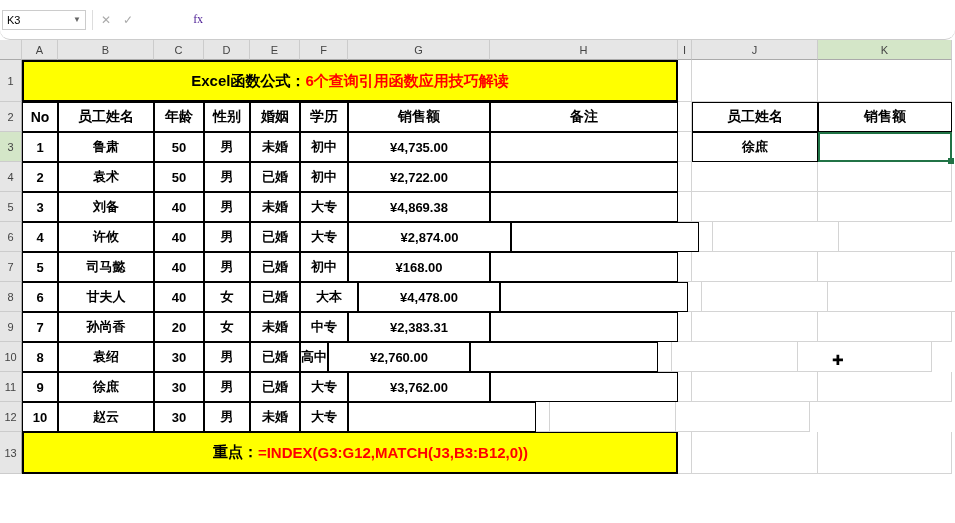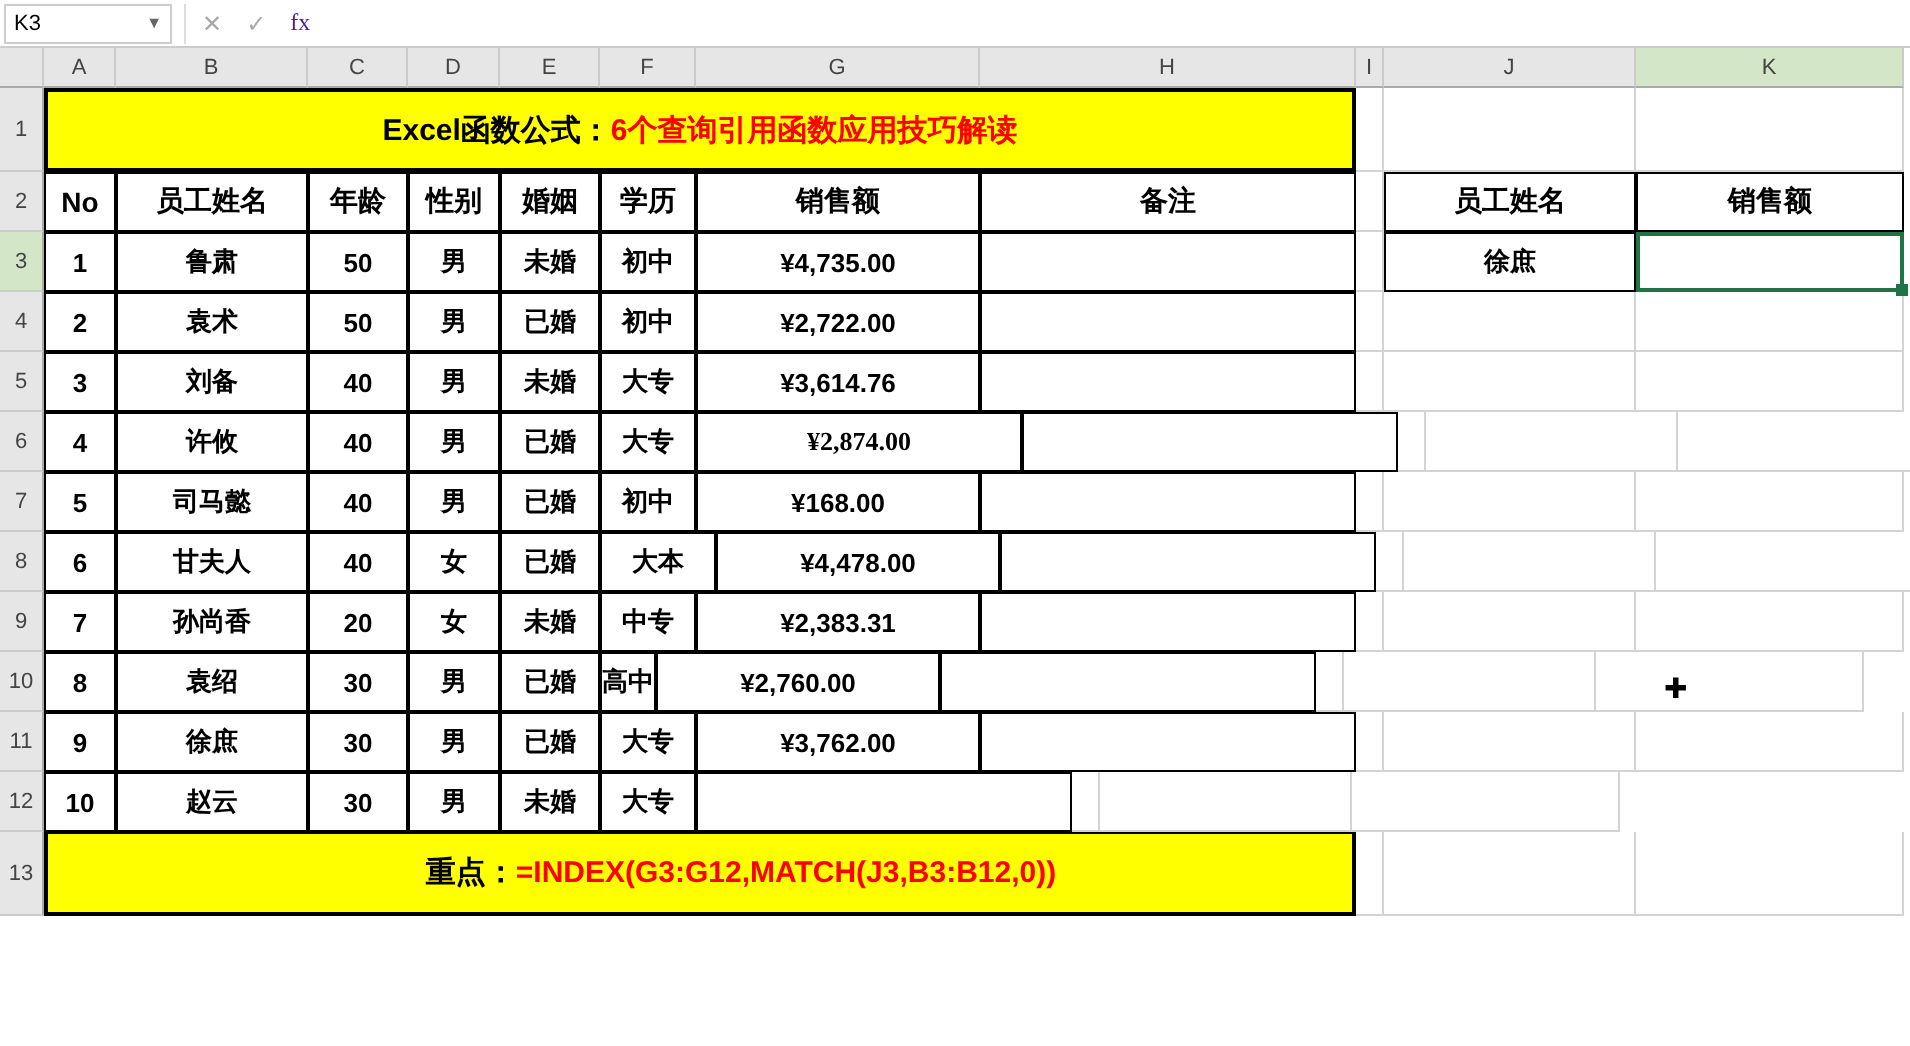--- a/index.html
+++ b/index.html
@@ -1,24 +1,24 @@
 <!DOCTYPE html>
 <html><head>
 <meta charset="utf-8">
 <style>
 * { box-sizing: border-box; margin: 0; padding: 0; }
 body { font-family: Arial, "Microsoft YaHei", sans-serif; font-size: 12px; background: #fff; width: 955px; height: 523px; overflow: hidden; user-select: none; }
 
-.formula-bar { display: flex; align-items: center; height: 24px; border-bottom: 1px solid #ccc; background: #fff; }
+.formula-bar { display: flex; align-items: center; height: 40px; border-bottom: 1px solid #ccc; background: #fff; border-radius: 10px; }
 .name-box { width: 84px; height: 20px; border: 1px solid #ccc; margin-left: 2px; padding: 2px 4px; font-size: 11px; display: flex; align-items: center; justify-content: space-between; }
 .name-box .dd { color: #666; font-size: 8px; }
 .fb-sep { width: 1px; height: 20px; background: #ddd; margin: 0 6px; }
 .fb-icons { display: flex; gap: 8px; color: #aaa; font-size: 12px; align-items: center; }
 .fb-icons span { padding: 0 2px; }
-.fx { font-family: "Times New Roman", serif; color: #4c1d95; }
+.fx { font-family: "Times New Roman", serif; color: #4c1d95; margin-left: 48px; }
 .formula-input { flex: 1; height: 20px; padding: 2px 6px; font-size: 11px; }
 .corner { width: 22px; height: 20px; background: #e6e6e6; border-right: 1px solid #ccc; border-bottom: 1px solid #aaa; flex-shrink: 0; }
 .ch { background: #e6e6e6; border-right: 1px solid #ccc; border-bottom: 1px solid #aaa; display: flex; align-items: center; justify-content: center; color: #444; font-size: 11px; flex-shrink: 0; }
 .ch.active { background: #d4e6c8; }
 
 .row { display: flex; }
 .rh { width: 22px; background: #e6e6e6; border-right: 1px solid #aaa; border-bottom: 1px solid #ccc; display: flex; align-items: center; justify-content: center; color: #444; font-size: 11px; flex-shrink: 0; }
 .rh.active { background: #d4e6c8; }
 
 .cell { border-right: 1px solid #d4d4d4; border-bottom: 1px solid #d4d4d4; display: flex; align-items: center; justify-content: center; font-size: 13px; flex-shrink: 0; background: #fff; height: 100%; overflow: hidden; }
@@ -126,35 +126,35 @@
         <div class="cell wK" style="width: 134px;"></div>
       </div>
       <div class="row" style="height: 30px;">
         <div class="rh" style="height: 30px;">5</div>
         <div class="cell wA d" style="width: 36px;">3</div>
         <div class="cell wB d" style="width: 96px;">刘备</div>
         <div class="cell wC d" style="width: 50px;">40</div>
         <div class="cell wD d" style="width: 46px;">男</div>
         <div class="cell wE d" style="width: 50px;">未婚</div>
         <div class="cell wF d" style="width: 48px;">大专</div>
-        <div class="cell wG d" style="width: 142px;">¥3,614.76</div>
+        <div class="cell wG d" style="width: 142px;">¥4,869.38</div>
         <div class="cell wH d" style="width: 188px;"></div>
         <div class="cell wI" style="width: 14px;"></div>
         <div class="cell wJ" style="width: 126px;"></div>
         <div class="cell wK" style="width: 134px;"></div>
       </div>
       <div class="row" style="height: 30px;">
         <div class="rh" style="height: 30px;">6</div>
         <div class="cell wA d" style="width: 36px;">4</div>
         <div class="cell wB d" style="width: 96px;">许攸</div>
         <div class="cell wC d" style="width: 50px;">40</div>
         <div class="cell wD d" style="width: 46px;">男</div>
         <div class="cell wE d" style="width: 50px;">已婚</div>
         <div class="cell wF d" style="width: 48px;">大专</div>
-        <div class="cell wG d" style="width: 163px; font-family: Liberation Serif, serif;">¥2,874.00</div>
+        <div class="cell wG d" style="width: 163px;">¥2,874.00</div>
         <div class="cell wH d" style="width: 188px;"></div>
         <div class="cell wI" style="width: 14px;"></div>
         <div class="cell wJ" style="width: 126px;"></div>
         <div class="cell wK" style="width: 134px;"></div>
       </div>
       <div class="row" style="height: 30px;">
         <div class="rh" style="height: 30px;">7</div>
         <div class="cell wA d" style="width: 36px;">5</div>
         <div class="cell wB d" style="width: 96px;">司马懿</div>
         <div class="cell wC d" style="width: 50px;">40</div>

